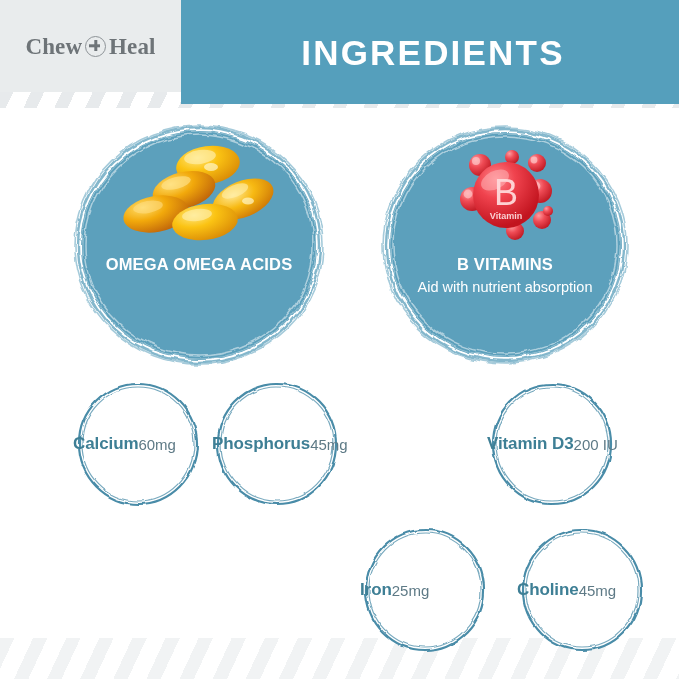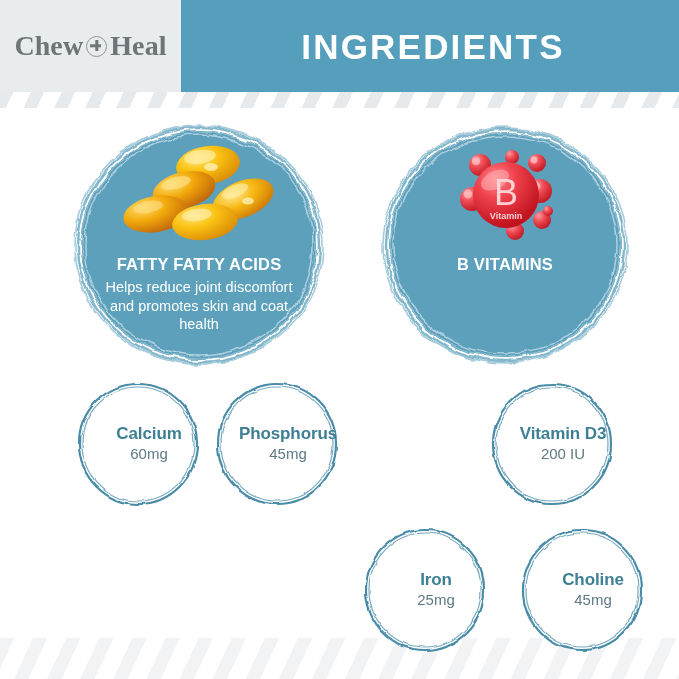--- a/index.html
+++ b/index.html
@@ -34,21 +34,21 @@
   }
   .logo-wrap {
     display: flex;
     align-items: center;
     justify-content: center;
     gap: 1px;
   }
   .logo-text {
     font-family: "Liberation Serif", serif;
     font-weight: bold;
-    font-size: 28px;
+    font-size: 23px;
     color: #6e7478;
     letter-spacing: 0.1px;
     line-height: 1;
   }
   .logo-plus {
     width: 19px;
     height: 19px;
     border: 1.4px solid #8d9397;
     border-radius: 50%;
     position: relative;
@@ -66,21 +66,21 @@
     transform: translateX(-50%);
   }
   .logo-plus::after {
     top: 50%; left: 3px;
     height: 3.4px; width: 11px;
     transform: translateY(-50%);
   }
 
   .title-panel {
     flex: 1;
-    height: 92px;
+    height: 104px;
     background: #559fbc;
     display: flex;
     align-items: center;
     justify-content: center;
   }
   .title-panel .title {
     color: #ffffff;
     font-size: 35px;
     font-weight: bold;
     letter-spacing: 2.2px;
@@ -182,27 +182,25 @@
     height: 132px;
   }
   .nutrient .ring {
     position: absolute;
     left: 0; top: 0;
     width: 130px;
     height: 132px;
   }
   .nutrient .labels {
     position: absolute;
-    left: 11px; top: 0;
+    left: 0; top: 0;
     width: 130px;
     height: 132px;
     display: flex;
-    flex-direction: column;
     align-items: center;
-    justify-content: center;
   }
   .nutrient .n-name {
     color: #3e7f95;
     font-weight: bold;
     font-size: 17px;
     line-height: 1.15;
     white-space: nowrap;
     letter-spacing: -0.1px;
   }
   .nutrient .n-value {
@@ -281,22 +279,21 @@
 
             <ellipse cx="129" cy="56" rx="32" ry="18" fill="url(#gold3)" transform="rotate(-22 129 56)"></ellipse>
             <ellipse cx="121" cy="48" rx="14" ry="6" fill="#fff0ad" opacity="0.6" transform="rotate(-22 121 48)"></ellipse>
             <ellipse cx="134" cy="58" rx="6" ry="3.5" fill="#fff6cc" opacity="0.7"></ellipse>
 
             <ellipse cx="91" cy="79" rx="33" ry="18" fill="url(#gold1)" transform="rotate(-7 91 79)"></ellipse>
             <ellipse cx="83" cy="72" rx="15" ry="6" fill="#fff2b5" opacity="0.6" transform="rotate(-7 83 72)"></ellipse>
           </g>
         </svg>
       </div>
-      <div class="feature-title">FATTY FATTY ACIDS</div>
-      <div class="feature-desc">Helps reduce joint discomfort and promotes skin and coat health</div>
+      <div class="feature-title">OMEGA OMEGA ACIDS</div>
     </div>
   </div>
 
   <div class="feature feature-bvit">
     <svg class="brush" viewBox="0 0 254 244">
       <defs>
         <filter id="rough2">
           <feTurbulence type="fractalNoise" baseFrequency="0.05" numOctaves="3" seed="19" result="n2"></feTurbulence>
           <feDisplacementMap in="SourceGraphic" in2="n2" scale="7" xChannelSelector="R" yChannelSelector="G"></feDisplacementMap>
         </filter>
@@ -337,20 +334,21 @@
             <circle cx="128" cy="68" r="5" fill="url(#redSm)"></circle>
 
             <circle cx="86" cy="52" r="33" fill="url(#redBig)"></circle>
             <ellipse cx="75" cy="37" rx="15" ry="9" fill="#ffb3b6" opacity="0.55" transform="rotate(-28 75 37)"></ellipse>
             <text x="86" y="62" text-anchor="middle" font-family="Liberation Sans, sans-serif" font-size="36" fill="#ffd9da" opacity="0.95">B</text>
             <text x="86" y="76" text-anchor="middle" font-family="Liberation Sans, sans-serif" font-size="9" font-weight="bold" fill="#ffe3e4" opacity="0.9">Vitamin</text>
           </g>
         </svg>
       </div>
       <div class="feature-title">B VITAMINS</div>
+      <div class="feature-desc">Aid with nutrient absorption</div>
     </div>
   </div>
 
   <div class="nutrient" style="left:73px;  top:378px;">
     <svg class="ring" viewBox="0 0 130 132">
       <defs>
           <filter id="r1">
             <feTurbulence type="fractalNoise" baseFrequency="0.06" numOctaves="2" seed="3" result="a"></feTurbulence>
             <feDisplacementMap in="SourceGraphic" in2="a" scale="4" xChannelSelector="R" yChannelSelector="G"></feDisplacementMap>
           </filter>

